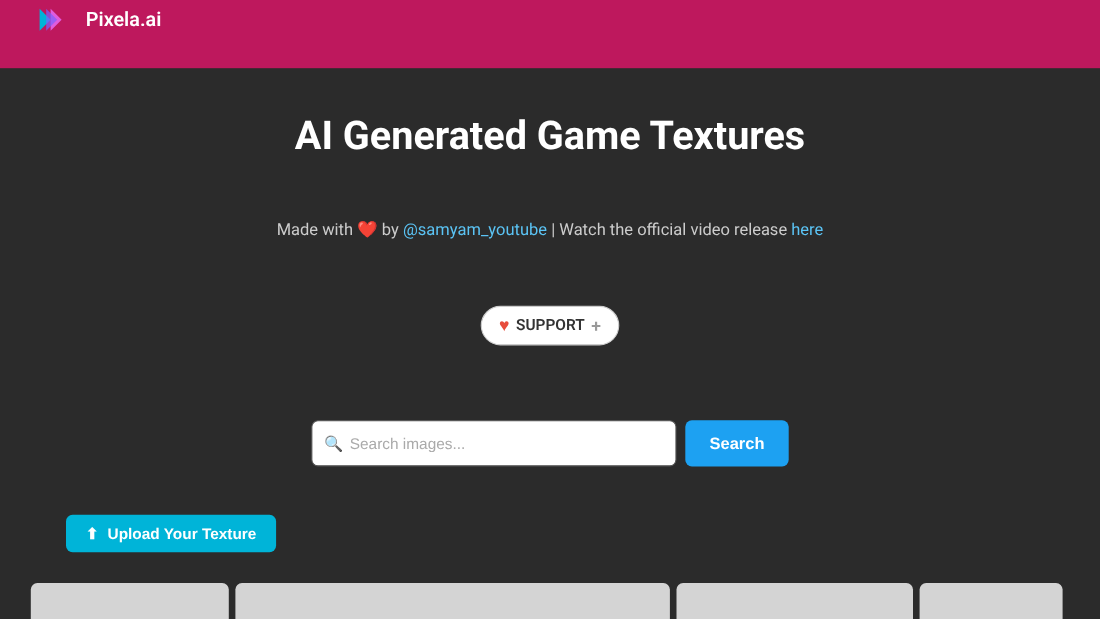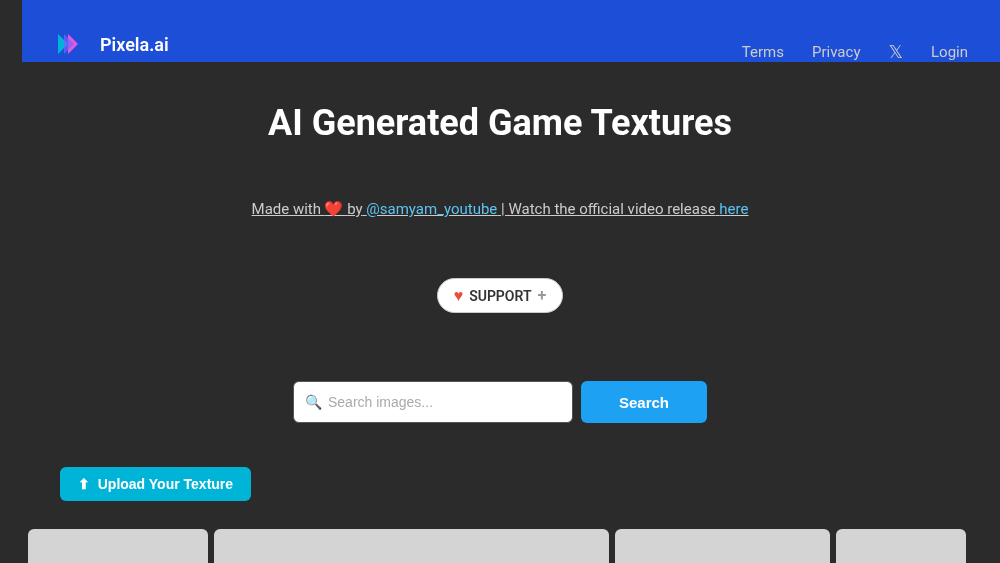--- a/index.html
+++ b/index.html
@@ -9,26 +9,25 @@
       font-family: -apple-system, BlinkMacSystemFont, 'Segoe UI', Roboto, sans-serif;
       color: #ffffff;
       width: 1000px;
       min-height: 563px;
       overflow-x: hidden;
     }
 
     
     nav {
       display: flex;
-      align-items: flex-end;
+      align-items: flex-start;
       justify-content: space-between;
       padding: 0 32px;
       height: 62px;
-      background-color: #1d4ed8;
-      margin-left: 22px;
+      background-color: #be185d;
     }
 
     .logo-area {
       display: flex;
       align-items: center;
       gap: 10px;
     }
 
     .logo-icon {
       display: flex;
@@ -91,21 +90,20 @@
       color: #cccccc;
       max-width: 540px;
       line-height: 1.6;
       margin-bottom: 16px;
     }
 
     .hero-made-with {
       font-size: 15px;
       color: #cccccc;
       margin-bottom: 20px;
-      text-decoration: underline;
     }
 
     .hero-made-with a {
       color: #5bc4f5;
       text-decoration: none;
     }
 
     .heart { color: #e74c3c; }
 
     
@@ -150,36 +148,36 @@
     }
 
     .search-icon-inline {
       position: absolute;
       left: 12px;
       color: #888;
       font-size: 14px;
     }
 
     .search-input {
-      width: 280px;
+      width: 332px;
       height: 42px;
       border-radius: 6px;
       border: 1px solid #555;
       background-color: #ffffff;
       color: #333;
       font-size: 14px;
       padding: 0 12px 0 34px;
       outline: none;
     }
 
     .search-input::placeholder { color: #aaa; }
 
     .search-button {
       height: 42px;
-      padding: 0 38px;
+      padding: 0 22px;
       background-color: #1da1f2;
       color: #ffffff;
       border: none;
       border-radius: 6px;
       font-size: 15px;
       font-weight: 600;
       cursor: pointer;
     }
 
     
@@ -232,26 +230,20 @@
     <div class="logo-icon">
       <svg viewBox="0 0 36 36" xmlns="http://www.w3.org/2000/svg">
         <polygon points="4,8 14,18 4,28" fill="#00b4d8"></polygon>
         <polygon points="14,8 24,18 14,28" fill="#e05cdd"></polygon>
         <polygon points="10,8 20,18 10,28" fill="#7b61ff" opacity="0.7"></polygon>
       </svg>
     </div>
     <span class="logo-text">Pixela.ai</span>
   </div>
 
-  <div class="nav-links">
-    <a class="nav-link" href="#">Terms</a>
-    <a class="nav-link" href="#">Privacy</a>
-    <span class="twitter-icon">𝕏</span>
-    <a class="login-link" href="#">Login</a>
-  </div>
 </nav>
 
 <div class="hero">
   <h1 class="hero-title">AI Generated Game Textures</h1>
 
 
   <p class="hero-made-with">
     <span>Made with</span>
     <span class="heart"> ❤️ </span>
     <span>by</span>

